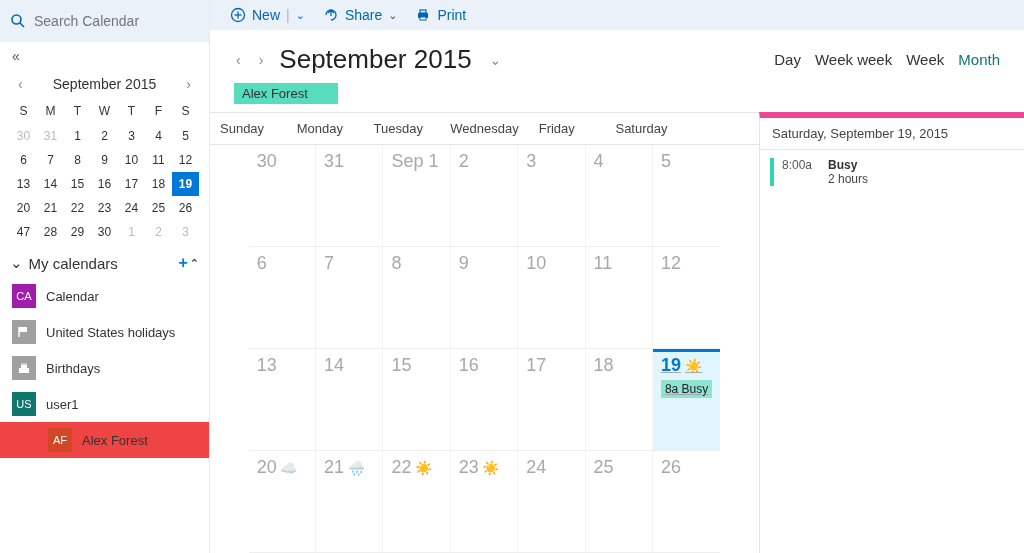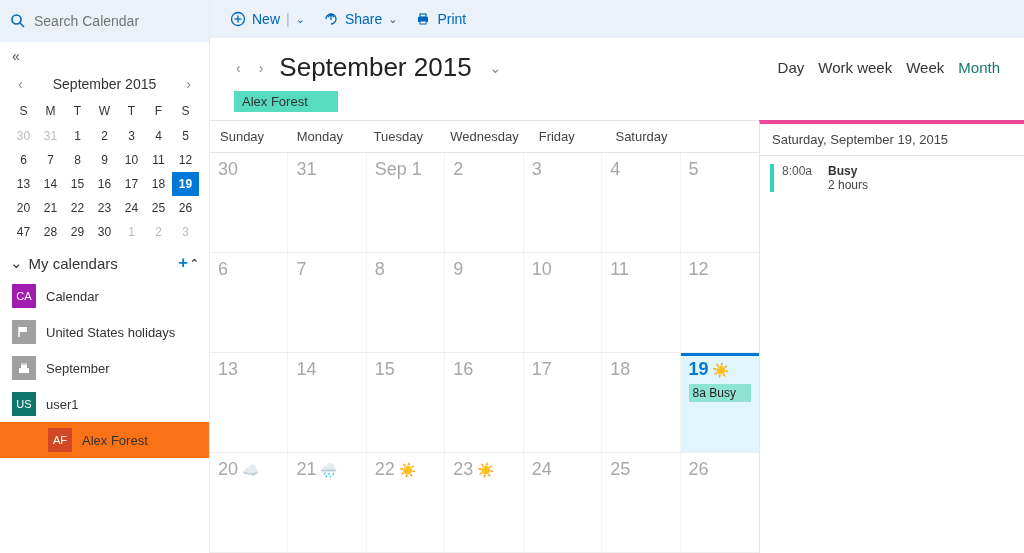--- a/index.html
+++ b/index.html
@@ -16,52 +16,52 @@
   .chev { color: #888; cursor: pointer; padding: 0 4px; }
   .mini-grid { display: grid; grid-template-columns: repeat(7, 1fr); text-align: center; }
   .dowh { font-size: 12px; color: #333; padding: 4px 0 6px; }
   .mday { font-size: 12px; padding: 5px 0; color: #333; cursor: pointer; }
   .mday.dim { color: #bbb; }
   .mday.sel { background: #0078d7; color: #fff; font-weight: 600; }
   .cal-list-header { display: flex; align-items: center; justify-content: space-between; padding: 10px 10px 6px; font-size: 15px; color: #333; }
   .cal-list-header .left { display: flex; align-items: center; gap: 6px; }
   .plus { color: #0078d7; font-weight: bold; font-size: 16px; display:flex; align-items:center; gap:2px;}
   .cal-item { display: flex; align-items: center; gap: 10px; padding: 6px 12px; font-size: 13px; color: #333; cursor: pointer; }
-  .cal-item.sel { background: #f97316; padding-left: 48px; }
+  .cal-item.sel { background: #ef4444; padding-left: 48px; }
   .swatch { width: 24px; height: 24px; display: flex; align-items: center; justify-content: center; font-size: 11px; color: #fff; }
 
   
   .main { flex: 1; display: flex; flex-direction: column; }
-  .toolbar { height: 38px; background: #eaf1f9; display: flex; align-items: center; gap: 18px; padding: 0 20px; color: #0067b8; font-size: 14px; }
+  .toolbar { height: 30px; background: #eaf1f9; display: flex; align-items: center; gap: 18px; padding: 0 20px; color: #0067b8; font-size: 14px; }
   .tb-btn { display: flex; align-items: center; gap: 6px; cursor: pointer; }
   .tb-sep { color: #9cb7d2; }
   .cal-header { display: flex; align-items: center; justify-content: space-between; padding: 14px 24px 4px; }
   .cal-header-left { display: flex; align-items: center; gap: 14px; color: #555; }
   .title { font-size: 26px; font-weight: 300; color: #222; }
   .small-chev { color: #888; font-size: 14px; cursor: pointer; padding: 0 2px; }
   .dropdown-chev { color: #888; font-size: 14px; margin-left: 4px; }
   .views { display: flex; gap: 14px; font-size: 15px; color: #333; }
   .views .active { color: #0f766e; }
   .owner-chip { margin: 4px 0 0 24px; background: #57dcbe; padding: 3px 30px 3px 8px; font-size: 13px; display: inline-block; }
 
   .content-row { display: flex; flex: 1; }
-  .month-grid { flex: 1; display: flex; flex-direction: column; border-top: 1px solid #e5e5e5; margin-top: 8px; }
+  .month-grid { flex: 1; display: flex; flex-direction: column; border-top: 1px solid #e5e5e5; margin-top: 8px; align-items: center; }
   .dow-row { display: grid; grid-template-columns: repeat(7, 1fr); border-bottom: 1px solid #e5e5e5; }
   .dow-row > div { padding: 8px 10px; font-size: 13px; color: #444; }
   .weeks { flex: 1; display: flex; flex-direction: column; }
   .week { flex: 1; display: grid; grid-template-columns: repeat(7, 1fr); border-bottom: 1px solid #eee; }
   .cell { padding: 6px 8px; font-size: 18px; color: #a8a8a8; position: relative; border-right: 1px solid #f3f3f3; cursor: pointer; }
   .cell:last-child { border-right: none; }
-  .cell.today-sel { background: #e0f6fc; border-top: 3px solid #0078d7; padding-top: 3px; }
+  .cell.today-sel { background: #e0f6fc; border-top: 3px solid #0078d7; padding-top: 3px; text-decoration: underline; }
   .cell.today-sel .num { color: #0078d7; font-weight: 600; }
   .num { font-weight: 400; }
   .wicon { font-size: 14px; margin-left: 4px; }
   .event-chip { background: #8ee3d1; font-size: 12px; color: #222; padding: 2px 4px; margin-top: 4px; display: block; }
 
-  .daypane { width: 265px; border-left: 1px solid #e5e5e5; margin-top: 8px; border-top: 4px solid #ec4899;}
+  .daypane { width: 265px; border-left: 1px solid #e5e5e5; margin-top: 8px; border-top: 6px solid #ec4899;}
   .daypane-head { padding: 8px 12px; font-size: 13px; color: #444; border-bottom: 1px solid #e5e5e5; }
   .agenda-item { display: flex; gap: 8px; padding: 8px 10px; font-size: 12px; }
   .agenda-bar { width: 4px; background: #2fd3b5; }
   .agenda-time { color: #555; width: 38px; }
   .agenda-body .t { font-weight: 600; }
   .agenda-body .s { color: #444; }
 
   svg { display: block; }
 </style>
 </head>
@@ -159,21 +159,21 @@
         <div class="cal-item">
           <div class="swatch" style="background: rgb(160, 160, 160);">
             <svg width="14" height="14" viewBox="0 0 14 14">
               <rect x="2" y="7" width="10" height="5" fill="#fff"></rect>
               <rect x="4" y="4" width="6" height="3" fill="#fff"></rect>
               <line x1="5" y1="2" x2="5" y2="4" stroke="#fff"></line>
               <line x1="7" y1="2" x2="7" y2="4" stroke="#fff"></line>
               <line x1="9" y1="2" x2="9" y2="4" stroke="#fff"></line>
             </svg>
           </div>
-          <span style="white-space: nowrap; overflow: hidden;">September</span>
+          <span style="white-space: nowrap; overflow: hidden;">Birthdays</span>
         </div>
         <div class="cal-item">
           <div class="swatch" style="background: #0f766e;">US</div>
           <span style="white-space: nowrap; overflow: hidden;">user1</span>
         </div>
         <div class="cal-item sel">
           <div class="swatch" style="background: rgb(210, 71, 38);">AF</div>
           <span style="white-space: nowrap; overflow: hidden;">Alex Forest</span>
         </div>
       </div>
@@ -211,21 +211,21 @@
 
     <div class="cal-header">
       <div class="cal-header-left">
         <span class="small-chev">‹</span>
         <span class="small-chev">›</span>
         <span class="title">September 2015</span>
         <span class="dropdown-chev">⌄</span>
       </div>
       <div class="views">
         <span>Day</span>
-        <span>Work week</span>
+        <span>Week week</span>
         <span>Week</span>
         <span class="active">Month</span>
       </div>
     </div>
     <div><span class="owner-chip">Alex Forest</span></div>
 
     <div class="content-row">
       <div class="month-grid">
         <div class="dow-row" id="dow-row">
             <div>Sunday</div>

